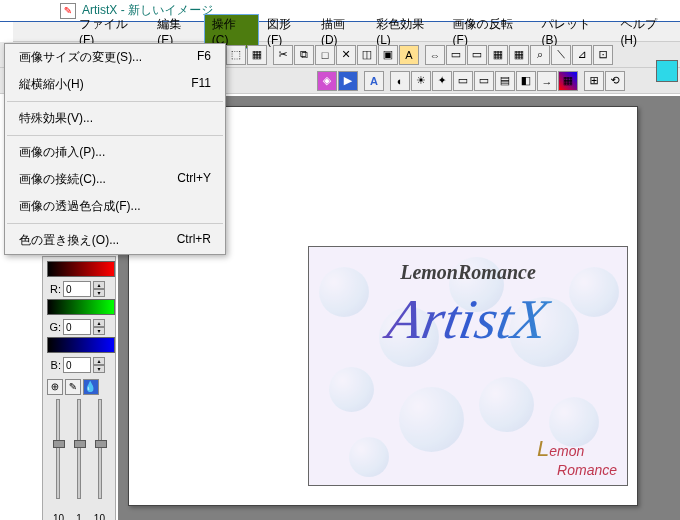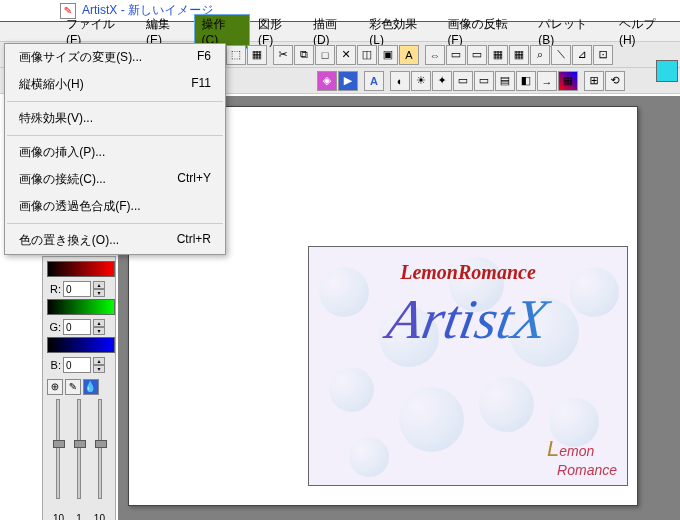--- a/index.html
+++ b/index.html
@@ -1,36 +1,36 @@
 <!DOCTYPE html>
 <html><head>
 <meta charset="utf-8">
 <style>
 * { margin: 0; padding: 0; box-sizing: border-box; font-family: "MS UI Gothic", "Meiryo", sans-serif; }
 body { width: 680px; height: 520px; background: #fff; overflow: hidden; position: relative; font-size: 12px; }
 
 .titlebar { height: 22px; background: #fff; border-bottom: 1px solid #2b5fb0; display: flex; align-items: center; padding-left: 60px; }
 .app-icon { width: 16px; height: 16px; margin-right: 6px; background: #fff; border: 1px solid #888; display: flex; align-items: center; justify-content: center; font-size: 10px; color: red; }
-.title-text { font-size: 12px; color: #1d4ed8; }
-
-.menubar { height: 20px; background: #f0f0f0; display: flex; align-items: center; padding-left: 58px; border-bottom: 1px solid #ccc; }
+.title-text { font-size: 12px; color: #0f766e; }
+
+.menubar { height: 20px; background: #f0f0f0; display: flex; align-items: center; padding-left: 58px; border-bottom: 1px solid #ccc; margin-left: 13px; }
 .menu-item { padding: 2px 8px; font-size: 12px; cursor: default; }
 .menu-item.active { background: #4d7c0f; border: 1px solid #6aa9e6; padding: 1px 7px; }
 
 .toolbar-area { background: #e8e8e8; }
 .toolbar { height: 26px; display: flex; align-items: center; padding-left: 226px; gap: 1px; border-bottom: 1px solid #ccc; }
 .tb-btn { width: 20px; height: 20px; border: 1px solid #999; background: #f0f0f0; display: flex; align-items: center; justify-content: center; font-size: 11px; cursor: default; }
 .tb-sep { width: 4px; }
 
 .workspace { position: absolute; left: 118px; top: 96px; right: 0; bottom: 0; background: #808080; }
 .canvas-frame { position: absolute; left: 10px; top: 10px; width: 510px; height: 400px; background: #fff; border: 1px solid #444; box-shadow: 2px 2px 4px rgba(0,0,0,.3); }
 .splash { position: absolute; left: 190px; top: 150px; width: 320px; height: 240px; background: #f4f0fb; border: 1px solid #666; overflow: hidden; }
 .bubbles { position: absolute; inset: 0; opacity: 0.35; }
 .bubble { position: absolute; border-radius: 50%; background: radial-gradient(circle at 30% 30%, #fff, #a8d8e8 60%, #6a9ac8); opacity: 0.6; }
-.splash-title { position: absolute; top: 14px; left: 0; right: 0; text-align: center; font-family: cursive; font-size: 20px; font-style: italic; color: #b91c1c; font-weight: bold; }
+.splash-title { position: absolute; top: 14px; left: 0; right: 0; text-align: center; font-family: cursive; font-size: 20px; font-style: italic; color: #404040; font-weight: bold; }
 .splash-big { position: absolute; top: 40px; left: 0; right: 0; text-align: center; font-family: "Brush Script MT", cursive; font-size: 56px; font-style: italic; background: linear-gradient(90deg, #8a3bb0, #335bd0, #3cb0d8); -webkit-background-clip: text; background-clip: text; color: transparent; transform: skewX(-10deg); }
 .splash-brand { position: absolute; bottom: 6px; right: 10px; font-family: cursive; font-size: 14px; color: #c03850; font-style: italic; }
 .brand-L { font-size: 22px; color: #b08830; }
 
 .sidebar { position: absolute; left: 42px; top: 256px; width: 74px; background: #e8e8e8; border: 1px solid #aaa; padding: 4px; font-size: 11px; }
 .rgb-row { display: flex; align-items: center; margin-bottom: 2px; gap: 2px; }
 .rgb-row label { width: 14px; text-align: right; }
 .rgb-input { width: 28px; height: 16px; border: 1px solid #888; background: #fff; font-size: 10px; padding-left: 2px; }
 .spin { width: 12px; display: flex; flex-direction: column; }
 .spin-b { height: 8px; border: 1px solid #888; background: #ddd; font-size: 6px; line-height: 6px; text-align: center; }
@@ -129,21 +129,21 @@
       <div class="bubble" style="width:45px;height:45px;left:20px;top:120px"></div>
       <div class="bubble" style="width:65px;height:65px;left:90px;top:140px"></div>
       <div class="bubble" style="width:55px;height:55px;left:170px;top:130px"></div>
       <div class="bubble" style="width:50px;height:50px;left:240px;top:150px"></div>
       <div class="bubble" style="width:40px;height:40px;left:40px;top:190px"></div>
     </div>
     <div class="splash-title">LemonRomance</div>
     <div class="splash-big">ArtistX</div>
     <div class="splash-brand">
       <span class="brand-L">L</span><span>emon</span><br>
-      <span style="margin-left:10px">Romance</span>
+      <span style="margin-left:20px">Romance</span>
     </div>
   </div>
 </div>
 
 <div class="sidebar">
   <div class="slider-col" style="background:linear-gradient(90deg,#000,#f00)"></div>
   <div class="rgb-row">
       <label>R:</label>
       <input class="rgb-input" value="0" style="">
       <div class="spin">

